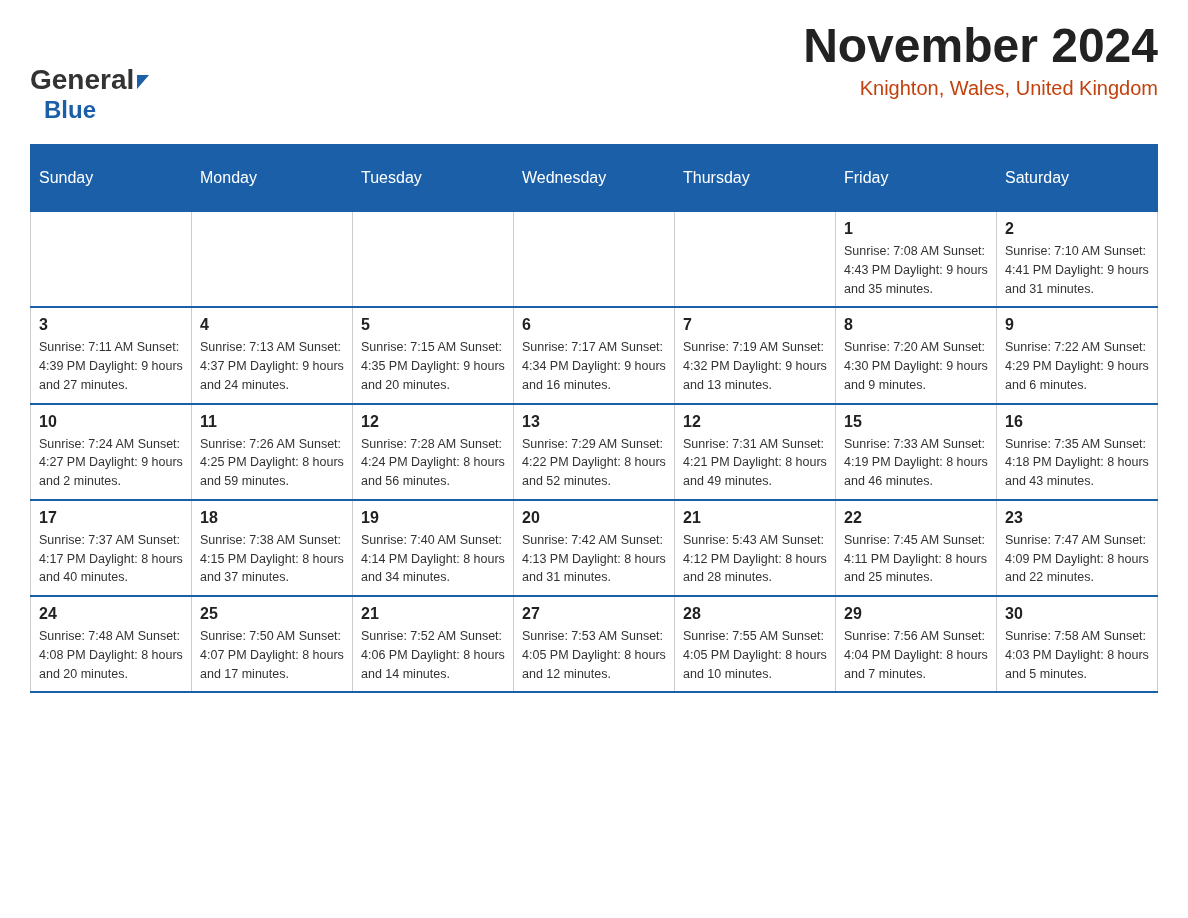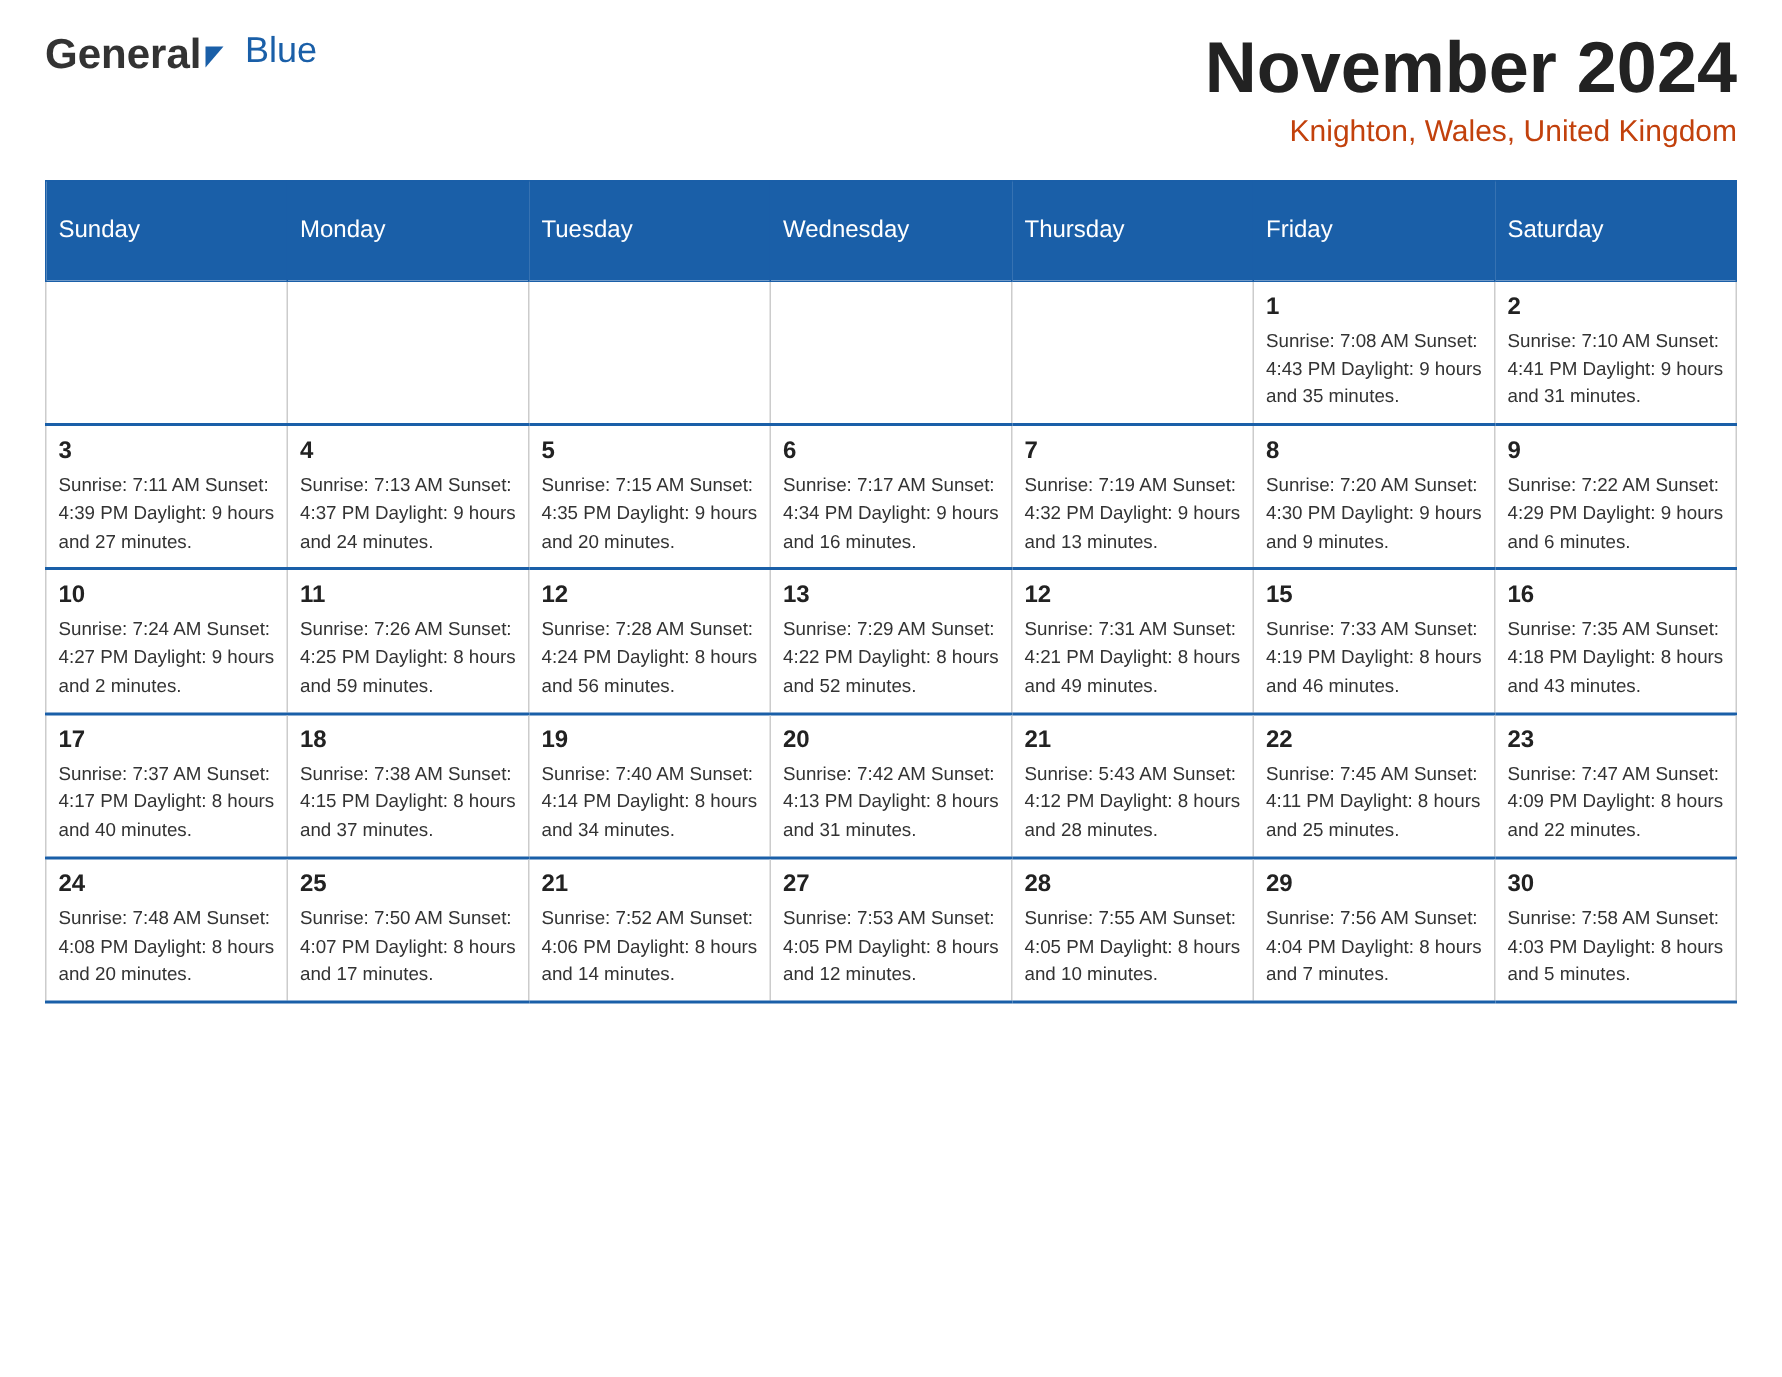--- a/index.html
+++ b/index.html
@@ -71,20 +71,22 @@
     }
     .empty-cell {
       background: #f9f9f9;
     }
     .logo-wrapper {
       display: flex;
       align-items: center;
     }
     .logo-text-group {
       display: flex;
+      flex-direction: column;
+      margin-top: 44px;
     }
     .logo-line1 {
       display: flex;
       align-items: center;
     }
     .logo-line1 .general-text {
       font-size: 28px;
       font-weight: bold;
       color: #333;
     }
@@ -94,21 +96,21 @@
       width: 0;
       height: 0;
       border-style: solid;
       border-width: 14px 12px 0 0;
       border-color: #1a5fa8 transparent transparent transparent;
       position: relative;
       top: 2px;
     }
     .logo-line2 .blue-text {
       font-size: 24px;
-      font-weight: normal;
+      font-weight: bold;
       color: #1a5fa8;
       margin-left: 14px;
     }
   </style>
 </head>
 <body>
 
 <div class="header">
   <div class="logo-wrapper">
     <div class="logo-text-group">

